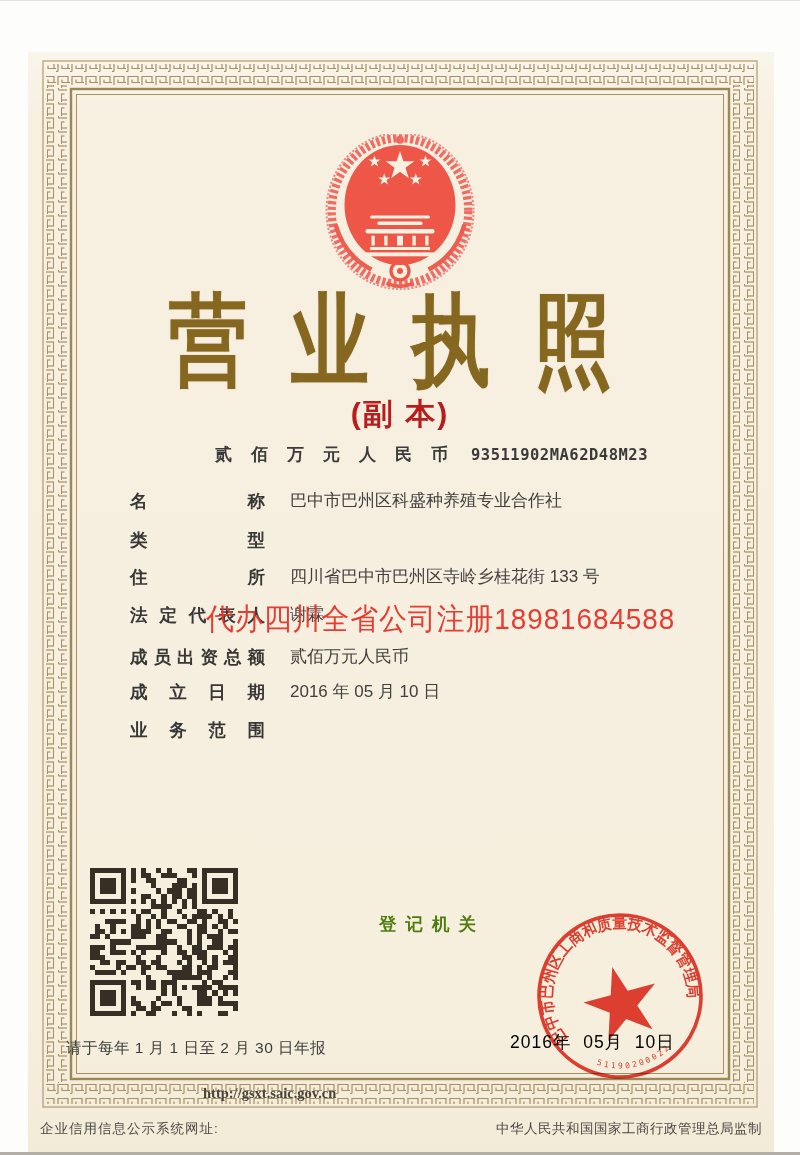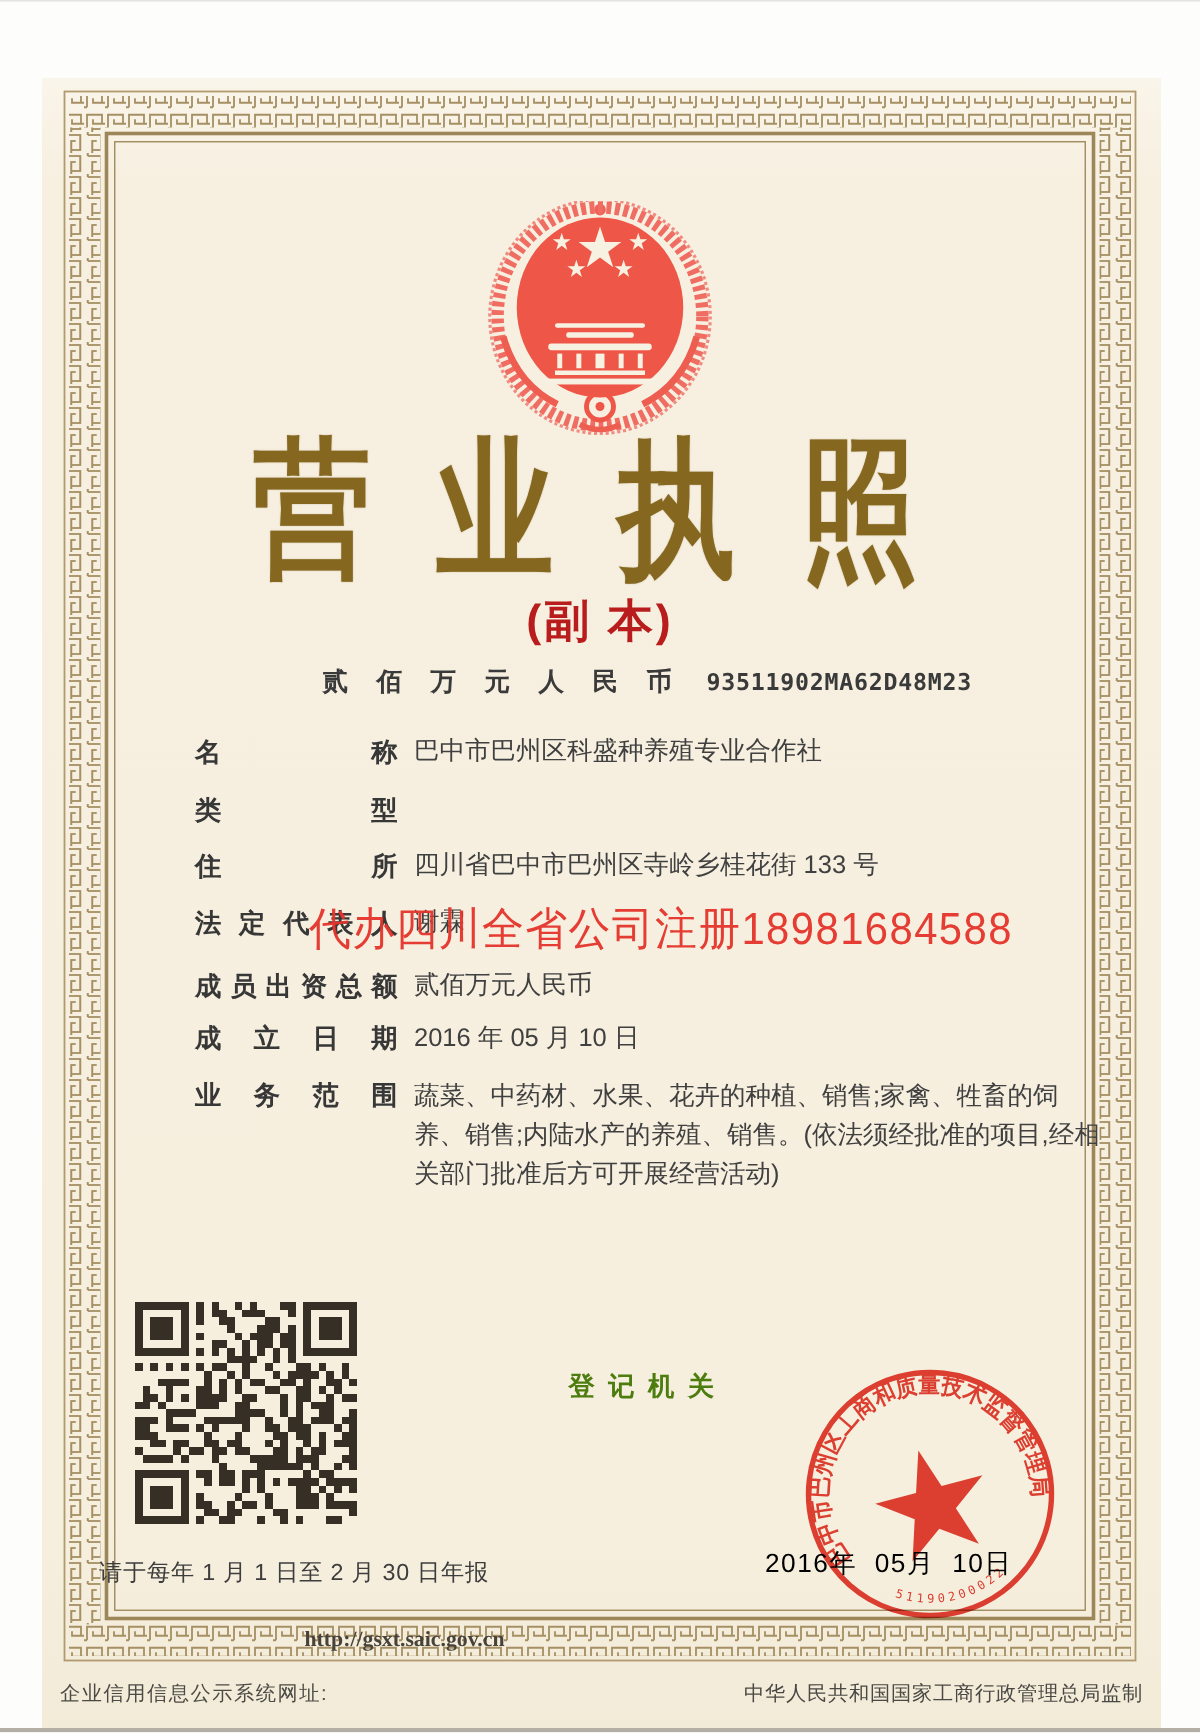--- a/index.html
+++ b/index.html
@@ -18,21 +18,21 @@
   .subtitle{position:absolute;left:0;width:800px;top:394px;text-align:center;
             font-size:30px;font-weight:700;color:#b91c1c;letter-spacing:2px;}
   .credit-line{position:absolute;left:215px;top:443px;white-space:nowrap;}
   .credit-label{font-size:17px;font-weight:700;letter-spacing:19px;color:#3a3a3a;}
   .credit-code{font-family:"DejaVu Sans Mono",monospace;font-size:15.5px;font-weight:700;
                color:#3a3a3a;margin-left:4px;letter-spacing:.5px;}
   .fields{position:absolute;left:130px;top:489px;width:600px;}
   .frow{position:absolute;left:0;display:flex;align-items:flex-start;}
   .flabel{width:135px;min-width:135px;display:flex;justify-content:space-between;
           font-size:17.5px;font-weight:600;color:#373737;line-height:24px;}
-  .fvalue{margin-left:11px;font-size:17px;color:#404040;line-height:24px;width:460px;}
+  .fvalue{margin-left:25px;font-size:17px;color:#404040;line-height:24px;width:460px;}
   .frow.scope .fvalue{line-height:26px;}
   .watermark{position:absolute;left:206px;top:599px;font-size:30px;font-weight:500;
              color:#e5342a;white-space:nowrap;transform:scaleX(.93);transform-origin:left;
              letter-spacing:1px;opacity:.95;}
   .qr{position:absolute;left:90px;top:868px;width:148px;height:148px;}
   .registrar{position:absolute;left:379px;top:912px;font-size:17.5px;font-weight:600;
              letter-spacing:9px;color:#4d7c0f;}
   .issue-date{position:absolute;left:510px;top:1030px;font-size:17.5px;color:#000000;
               white-space:pre;letter-spacing:1px;}
   .stamp{position:absolute;left:522px;top:898px;width:196px;height:196px;
@@ -160,21 +160,20 @@
         </div>
       <div class="fvalue">2016 年 05 月 10 日</div>
     </div>
     <div class="frow scope" style="top:229px;">
       <div class="flabel spread">
           <span>业</span>
           <span>务</span>
           <span>范</span>
           <span>围</span>
         </div>
-      <div class="fvalue">蔬菜、中药材、水果、花卉的种植、销售;家禽、牲畜的饲养、销售;内陆水产的养殖、销售。(依法须经批准的项目,经相关部门批准后方可开展经营活动)</div>
     </div>
   </div>
 
   <div class="watermark">代办四川全省公司注册18981684588</div>
 
   <svg class="qr" id="qr" viewBox="0 0 29 29" shape-rendering="crispEdges">
       <rect x="0" y="0" width="1" height="1" fill="#352f26"></rect>
       <rect x="1" y="0" width="1" height="1" fill="#352f26"></rect>
       <rect x="2" y="0" width="1" height="1" fill="#352f26"></rect>
       <rect x="3" y="0" width="1" height="1" fill="#352f26"></rect>

